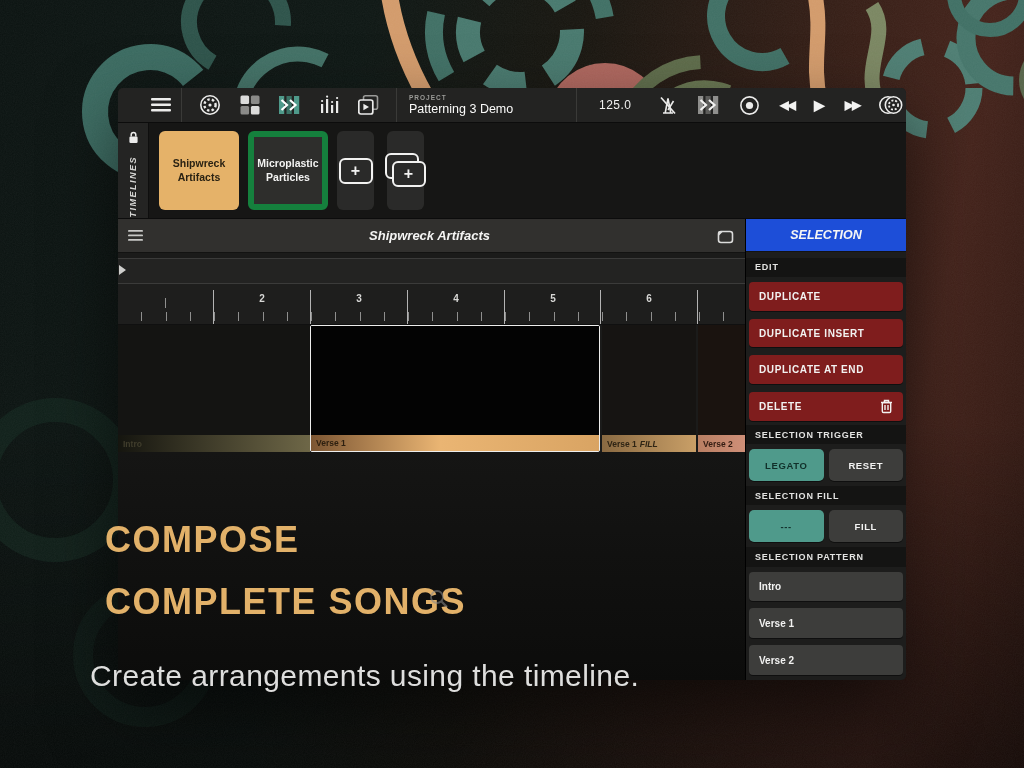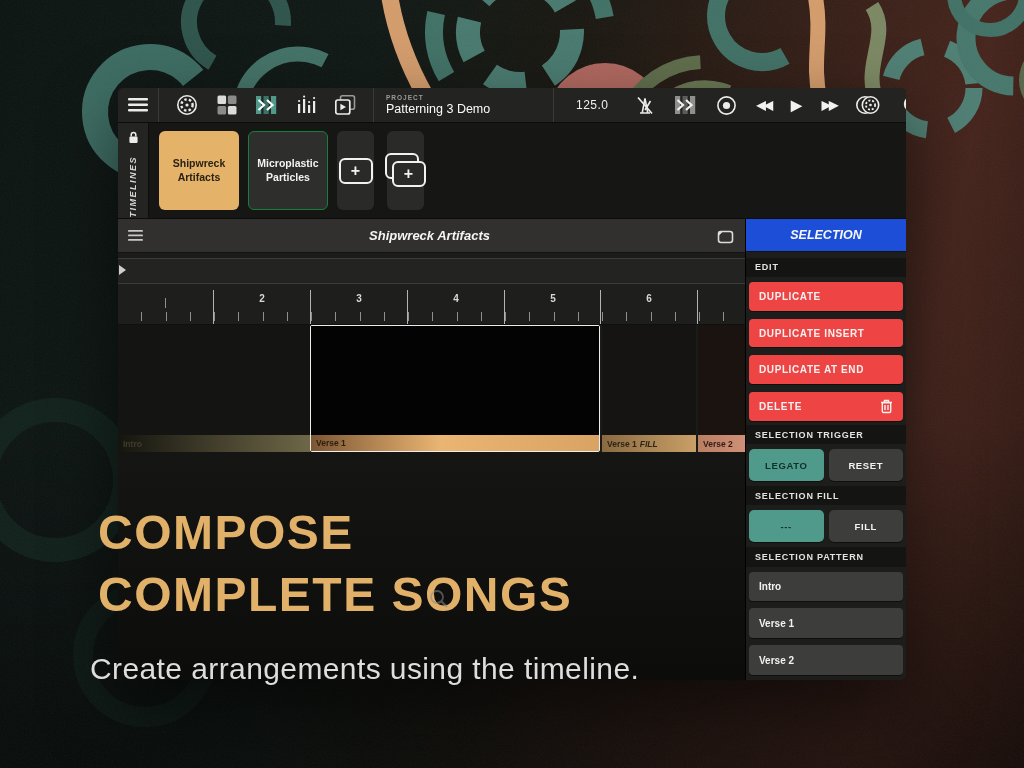--- a/index.html
+++ b/index.html
@@ -14,42 +14,42 @@
   .deco{position:absolute;left:0;top:0;pointer-events:none;}
 
   
   .window{
     position:absolute;left:118px;top:88px;width:788px;height:592px;
     background:#1b1b1a;border-radius:5px;overflow:hidden;
     box-shadow:0 30px 70px rgba(0,0,0,.55);
     color:#e8e8e8;
   }
   
-  .toolbar{height:34px;background:#232322;display:flex;align-items:center;border-bottom:1px solid #0c0c0c;}
+  .toolbar{height:34px;background:#232322;display:flex;align-items:center;border-bottom:1px solid #0c0c0c;padding-left:23px;}
   .tb-div{width:1px;height:34px;background:#3a3a38;flex:none;}
   .tb-icon{display:flex;align-items:center;justify-content:center;flex:none;cursor:pointer;}
   .menu-btn{width:40px;}
   .icon-row{display:flex;align-items:center;gap:19px;padding:0 17px;}
   .proj{display:flex;flex-direction:column;justify-content:center;padding:0 12px;width:155px;flex:none;}
   .proj-label{font-size:6.5px;letter-spacing:1px;color:#9b9b98;font-weight:bold;}
   .proj-name{font-size:12.5px;color:#fbfbfa;margin-top:1px;white-space:nowrap;}
   .tempo{font-size:12px;color:#f0f0ef;padding:0 14px 0 22px;letter-spacing:.5px;}
   .transport{display:flex;align-items:center;gap:20px;padding:0 12px;}
   .glyph{color:#f2f2f1;font-size:12px;letter-spacing:-2px;font-weight:bold;cursor:pointer;}
 
   
   .rail-row{height:95px;background:#161615;display:flex;border-bottom:1px solid #0c0c0c;}
   .rail{width:30px;background:#242423;display:flex;flex-direction:column;align-items:center;padding-top:8px;flex:none;border-right:1px solid #0e0e0e;}
   .rail-label{writing-mode:vertical-rl;transform:rotate(180deg);font-style:italic;font-weight:bold;
     font-size:9px;letter-spacing:1.5px;color:#d6d6d4;margin-top:12px;}
   .cards{display:flex;align-items:center;gap:9px;padding-left:10px;}
   .tl-card{width:80px;height:79px;border-radius:6px;display:flex;align-items:center;justify-content:center;
     text-align:center;font-size:10.5px;font-weight:bold;line-height:1.25;cursor:pointer;padding:2px;box-sizing:border-box;}
   .tl-card.sel{background:#e5b269;color:#2a2213;}
-  .tl-card.dim{background:#2e2e2c;color:#f3f3f2;border:1px solid #15803d;}
+  .tl-card.dim{background:#2e2e2c;color:#f3f3f2;border:6px solid #15803d;}
   .add-card{width:37px;height:79px;border-radius:6px;background:#2a2a29;display:flex;align-items:center;justify-content:center;cursor:pointer;position:relative;}
   .key{width:30px;height:22px;border:2px solid #f2f2f1;border-radius:6px;display:flex;align-items:center;justify-content:center;
     font-size:16px;font-weight:bold;color:#f2f2f1;letter-spacing:0;line-height:1;background:#2a2a29;}
   .stack-back{position:absolute;width:30px;height:22px;border:2px solid #f2f2f1;border-radius:6px;transform:translate(-4px,-5px);}
   .stack-front{position:relative;transform:translate(3px,3px);}
 
   
   .main{display:flex;height:463px;}
   .tl-area{width:627px;flex:none;display:flex;flex-direction:column;background:#1b1b1a;}
   .tl-header{height:33px;background:#31302e;display:flex;align-items:center;padding:0 10px;border-bottom:1px solid #131312;}
@@ -70,35 +70,35 @@
   .clip .bar i{font-style:italic;margin-left:3px;}
   .empty-track{flex:1;background:linear-gradient(to bottom,#151514,#0c0c0b);}
 
   
   .panel{flex:1;background:#1d1d1c;border-left:1px solid #000;display:flex;flex-direction:column;}
   .panel-header{height:33px;background:#1d4ed8;display:flex;align-items:center;justify-content:center;
     font-style:italic;font-weight:bold;font-size:12.5px;color:#f6f6f5;border-bottom:1px solid #131312;}
   .sp-sub{height:20px;margin:0 0 5px;background:#141413;display:flex;align-items:center;padding-left:9px;
     font-size:9px;font-weight:bold;letter-spacing:.8px;color:#e3e3e1;}
   .sp-sub.first{margin-top:6px;}
-  .sp-btn{height:30px;margin:0 3px 8px;background:#ef4444;border-radius:4px;display:flex;align-items:center;
+  .sp-btn{height:30px;margin:0 3px 8px;background:#7f1d1d;border-radius:4px;display:flex;align-items:center;
     padding:0 10px;font-size:10px;font-weight:bold;letter-spacing:.6px;color:#f2f2f1;cursor:pointer;
     box-shadow:0 1px 0 rgba(0,0,0,.45);}
   .sp-btn.spread{justify-content:space-between;margin-bottom:4px;}
   .sp-row{display:flex;gap:5px;margin:0 3px 5px;}
   .sp-half{flex:1;height:32px;border-radius:5px;display:flex;align-items:center;justify-content:center;
     font-size:9.5px;font-weight:bold;letter-spacing:.6px;cursor:pointer;box-shadow:0 1px 0 rgba(0,0,0,.45);}
   .sp-half.teal{background:#4f9a8b;color:#11302a;}
   .sp-half.gray{background:#3d3d3b;color:#f2f2f1;}
   .sp-pattern{height:31px;margin:0 3px 7px;background:#3d3d3b;border-radius:4px;display:flex;align-items:center;
     padding:0 10px;font-size:10px;font-weight:bold;color:#f2f2f1;cursor:pointer;box-shadow:0 1px 0 rgba(0,0,0,.45);}
 
   
   .hero{position:absolute;left:90px;top:494px;pointer-events:none;}
-  .hero h1{margin:8px;font-size:48px;line-height:62px;font-weight:bold;letter-spacing:1.5px;color:#e2b169;}
+  .hero h1{margin:15px;font-size:36px;line-height:62px;font-weight:bold;letter-spacing:1.5px;color:#e2b169;}
   .hero p{margin:26px 0 0;font-size:30px;color:#dededd;letter-spacing:.4px;font-weight:normal;text-align:center;}
 
   .cursor{position:absolute;left:428px;top:588px;opacity:.55;pointer-events:none;}
 </style>
 </head>
 <body>
 
 <div class="stage">
 
   <svg class="deco" width="1024" height="768" viewBox="0 0 1024 768">

